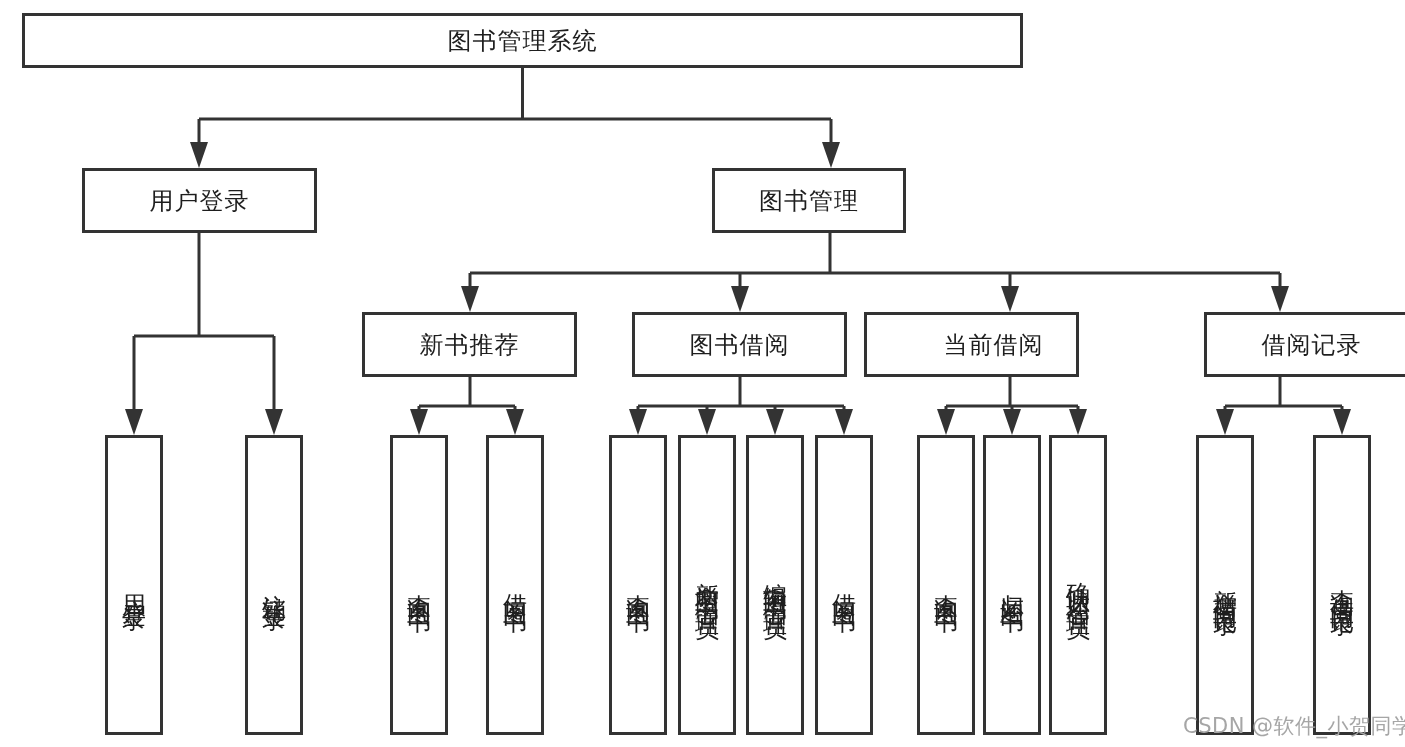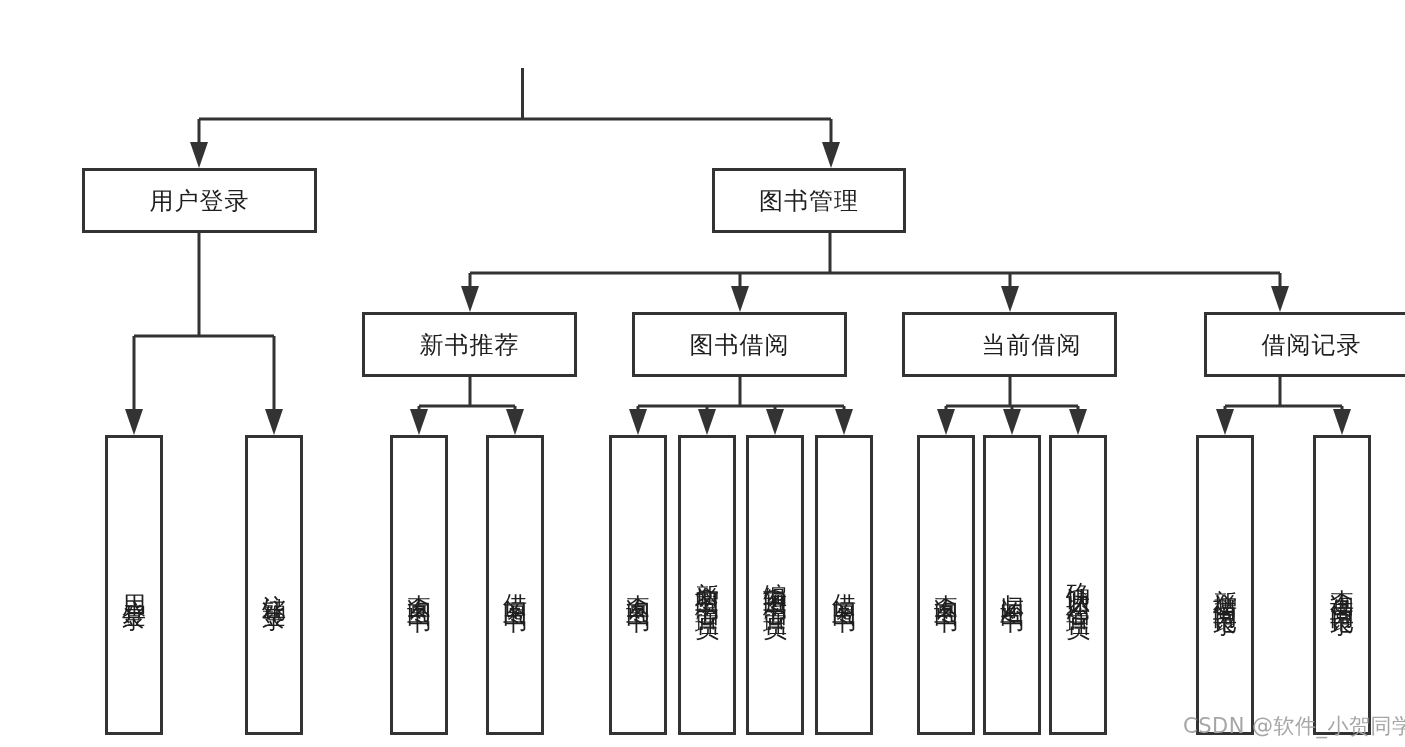--- a/index.html
+++ b/index.html
@@ -36,21 +36,21 @@
     letter-spacing: 1px;
     white-space: nowrap;
   }
   .box.root  { left: 22px;  top: 13px;  width: 1001px; height: 55px; }
   .box.lvl2  { top: 168px; height: 65px; }
   .box.lvl2.a { left: 82px;  width: 235px; }
   .box.lvl2.b { left: 712px; width: 194px; }
   .box.lvl3  { top: 312px; height: 65px; width: 215px; }
   .box.lvl3.s0 { left: 362px; }
   .box.lvl3.s1 { left: 632px; }
-  .box.lvl3.s2 { left: 902px; padding-left: 44px; }
+  .box.lvl3.s2 { left: 864px; padding-left: 44px; }
   .box.lvl3.s3 { left: 1204px; }
   .box.leaf {
     top: 435px;
     width: 58px;
     height: 300px;
   }
   .box.leaf span {
     writing-mode: vertical-rl;
     text-orientation: mixed;
     font-size: 24px;
@@ -111,20 +111,21 @@
       <path d="M775 435 l-9 -26 h18 Z"></path>
       <path d="M844 435 l-9 -26 h18 Z"></path>
       <path d="M946 435 l-9 -26 h18 Z"></path>
       <path d="M1012 435 l-9 -26 h18 Z"></path>
       <path d="M1078 435 l-9 -26 h18 Z"></path>
       <path d="M1225 435 l-9 -26 h18 Z"></path>
       <path d="M1342 435 l-9 -26 h18 Z"></path>
     </g>
   </svg>
 
+  <div class="box root">图书管理系统</div>
 
   <div class="box lvl2 a">用户登录</div>
   <div class="box lvl2 b">图书管理</div>
 
   <div class="box lvl3 s0">新书推荐</div>
   <div class="box lvl3 s1">图书借阅</div>
   <div class="box lvl3 s2">当前借阅</div>
   <div class="box lvl3 s3">借阅记录</div>
 
   <div class="box leaf p105">

